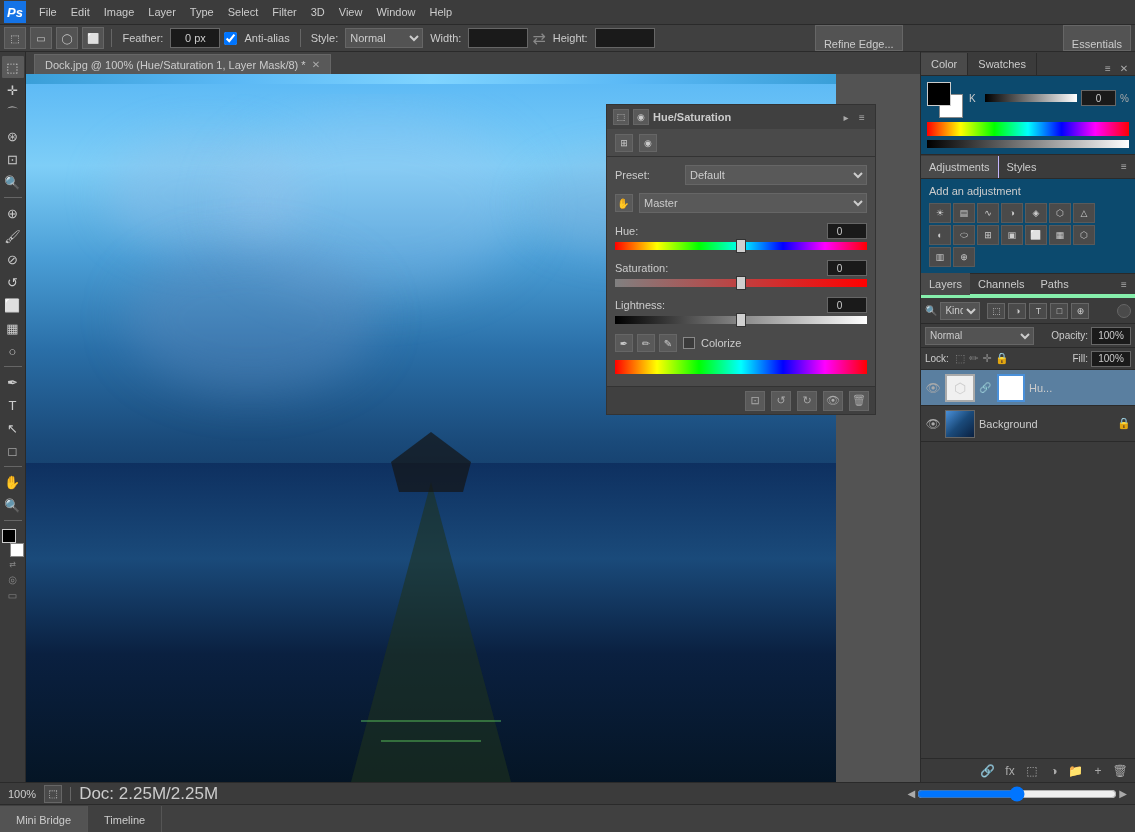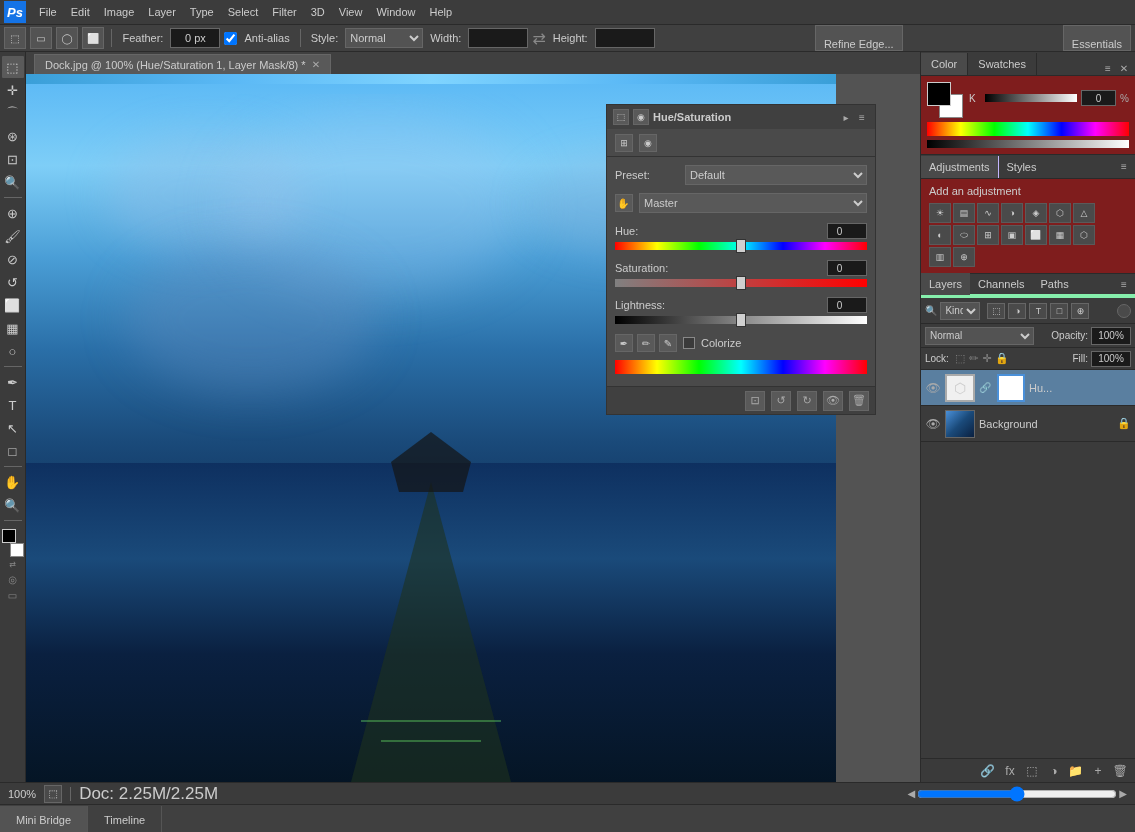--- a/index.html
+++ b/index.html
@@ -64,21 +64,21 @@
     .slider-thumb { width: 10px; height: 14px; background: #d0d0d0; border: 1px solid #333; position: absolute; top: -3px; left: calc(50% - 5px); cursor: pointer; }
     .colorize-row { display: flex; align-items: center; gap: 6px; margin-bottom: 8px; }
     .checkbox { width: 12px; height: 12px; border: 1px solid #888; background: #3a3a3a; cursor: pointer; }
     .prop-sample-bars { height: 14px; margin-top: 6px; margin-bottom: 4px; }
     .bar-before { height: 7px; background: linear-gradient(to right, red, yellow, lime, cyan, blue, magenta, red); }
     .bar-after { height: 7px; background: linear-gradient(to right, red, yellow, lime, cyan, blue, magenta, red); }
     .prop-footer { height: 28px; background: #404040; border-top: 1px solid #333; display: flex; align-items: center; justify-content: flex-end; padding: 0 6px; gap: 6px; }
     .prop-foot-btn { width: 20px; height: 20px; background: #595959; border: 1px solid #666; display: flex; align-items: center; justify-content: center; cursor: pointer; color: #aaa; font-size: 11px; }
 
     
-    #right-panel { width: 215px; background: #7f1d1d; border-left: 1px solid #2a2a2a; display: flex; flex-direction: column; }
+    #right-panel { width: 215px; background: #0c4a6e; border-left: 1px solid #2a2a2a; display: flex; flex-direction: column; }
 
     
     #color-panel { border-bottom: 1px solid #2a2a2a; }
     .panel-tabs { height: 24px; background: #3b3b3b; display: flex; align-items: flex-end; border-bottom: 1px solid #2a2a2a; }
     .panel-tab { height: 22px; padding: 0 10px; font-size: 11px; color: #ccc; cursor: pointer; display: flex; align-items: center; border-right: 1px solid #2a2a2a; }
     .panel-tab.active { background: #4a4a4a; }
     .panel-header-right { margin-left: auto; display: flex; align-items: center; gap: 2px; padding-right: 4px; }
     .panel-icon { width: 14px; height: 14px; display: flex; align-items: center; justify-content: center; color: #aaa; font-size: 10px; cursor: pointer; }
     .color-content { padding: 6px; }
     .color-channel { display: flex; align-items: center; gap: 4px; margin-bottom: 4px; }

